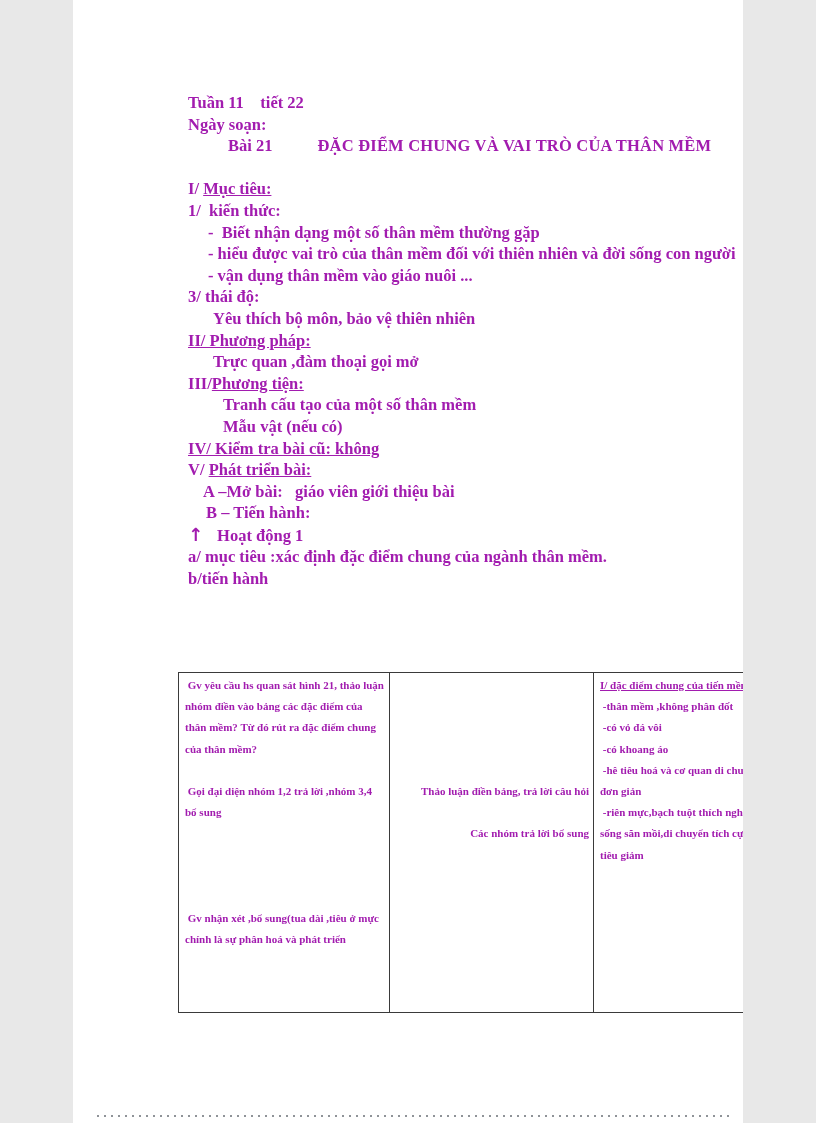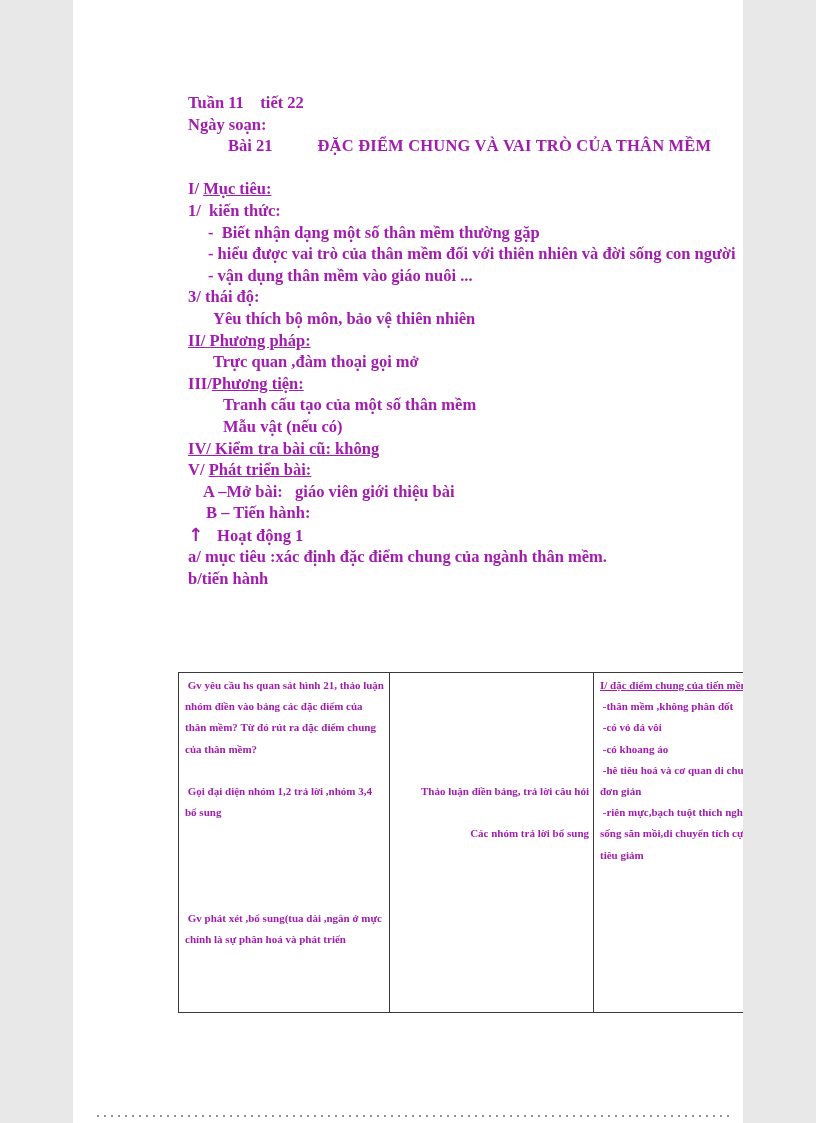--- a/index.html
+++ b/index.html
@@ -94,21 +94,21 @@
     <p class="ln">b/tiến hành</p>
   </div>
 
   <table class="grid">
     <tbody>
         <tr>
       <td class="c1">
         <div class="cellbox">
           <p class="p"> Gv yêu cầu hs quan sát hình 21, thảo luận nhóm điền vào bảng các đặc điểm của thân mềm? Từ đó rút ra đặc điểm chung của thân mềm?</p>
           <p class="p gap1"> Gọi đại diện nhóm 1,2 trả lời ,nhóm 3,4 bổ sung</p>
-          <p class="p gap4"> Gv phát xét ,bổ sung(tua dài ,ngắn ở mực chính là sự phân hoá và phát triển</p>
+          <p class="p gap4"> Gv nhận xét ,bổ sung(tua dài ,tiêu ở mực chính là sự phân hoá và phát triển</p>
         </div>
       </td>
       <td class="c2">
         <div class="cellbox pad-mid">
           <p class="p"> Thảo luận điền bảng, trả lời câu hỏi</p>
           <p class="p gap1">Các nhóm trả lời bổ sung</p>
         </div>
       </td>
       <td class="c3">
         <div class="cellbox">

